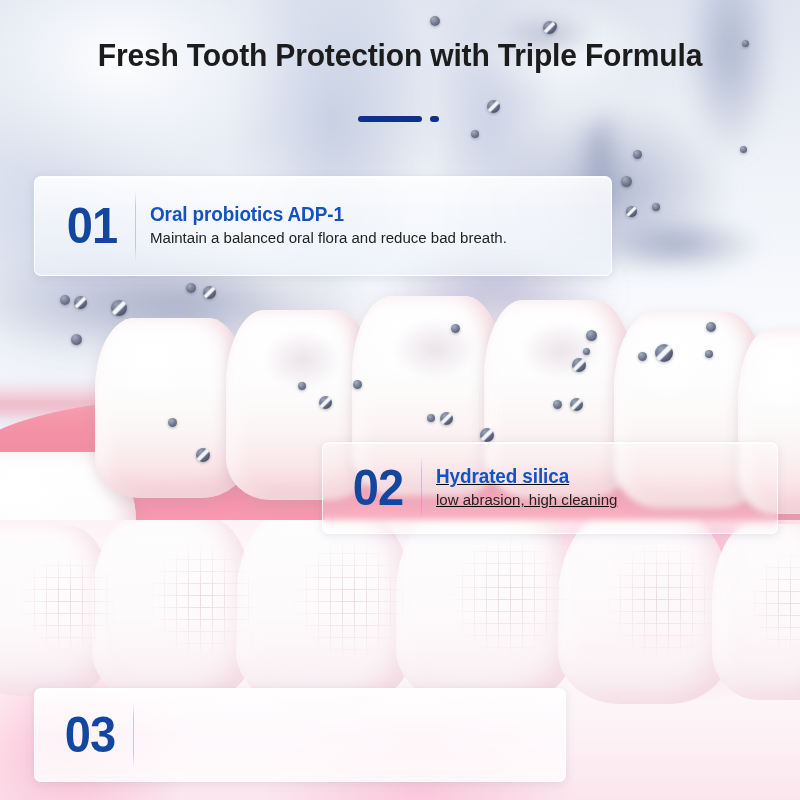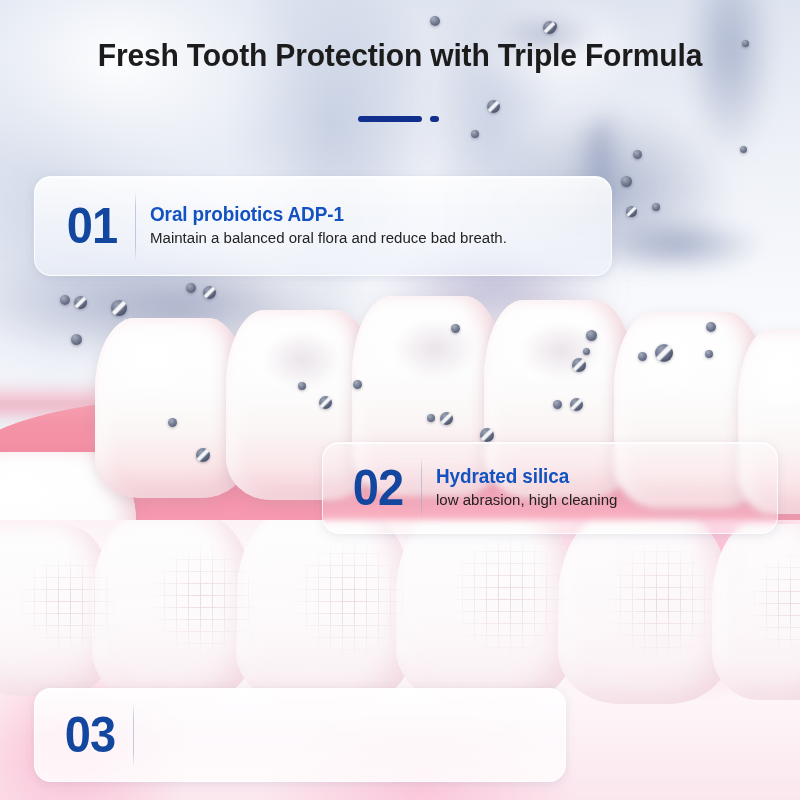--- a/index.html
+++ b/index.html
@@ -208,21 +208,21 @@
     width: 9px; height: 6px;
     border-radius: 3px;
     background: #11308e;
   }
 
   
   .card {
     position: absolute;
     display: flex;
     align-items: center;
-    border-radius: 17px;
+    border-radius: 7px;
     border: 1px solid rgba(255,255,255,0.85);
     box-shadow:
       inset 0 1px 0 rgba(255,255,255,0.9),
       0 2px 10px rgba(110,120,150,0.16);
     -webkit-backdrop-filter: blur(3px);
     backdrop-filter: blur(3px);
     box-sizing: border-box;
   }
   .card-blue {
     background: linear-gradient(180deg, rgba(255,255,255,0.88) 0%, rgba(247,249,253,0.80) 45%, rgba(238,242,250,0.74) 100%);
@@ -271,21 +271,21 @@
   }
   .card-desc-line { display: block; white-space: nowrap; }
 
   
   #card-01 { left: 34px; top: 176px; width: 578px; height: 100px; padding-left: 14px; }
   #card-01 .card-num { width: 86px; }
   #card-01 .card-body { padding-left: 14px; }
 
   #card-02 { left: 322px; top: 442px; width: 456px; height: 92px; padding-left: 12px; }
   #card-02 .card-num { width: 86px; }
-  #card-02 .card-body { padding-left: 14px; }
+  #card-02 .card-body { padding-left: 14px; text-decoration: underline; }
 
   #card-03 { left: 34px; top: 688px; width: 532px; height: 94px; padding-left: 12px; }
   #card-03 .card-num { width: 86px; }
   #card-03 .card-body { padding-left: 14px; }
   #card-03 .card-heading { font-size: 20.5px; }
 </style>
 </head>
 <body>
 
 <div id="stage">

